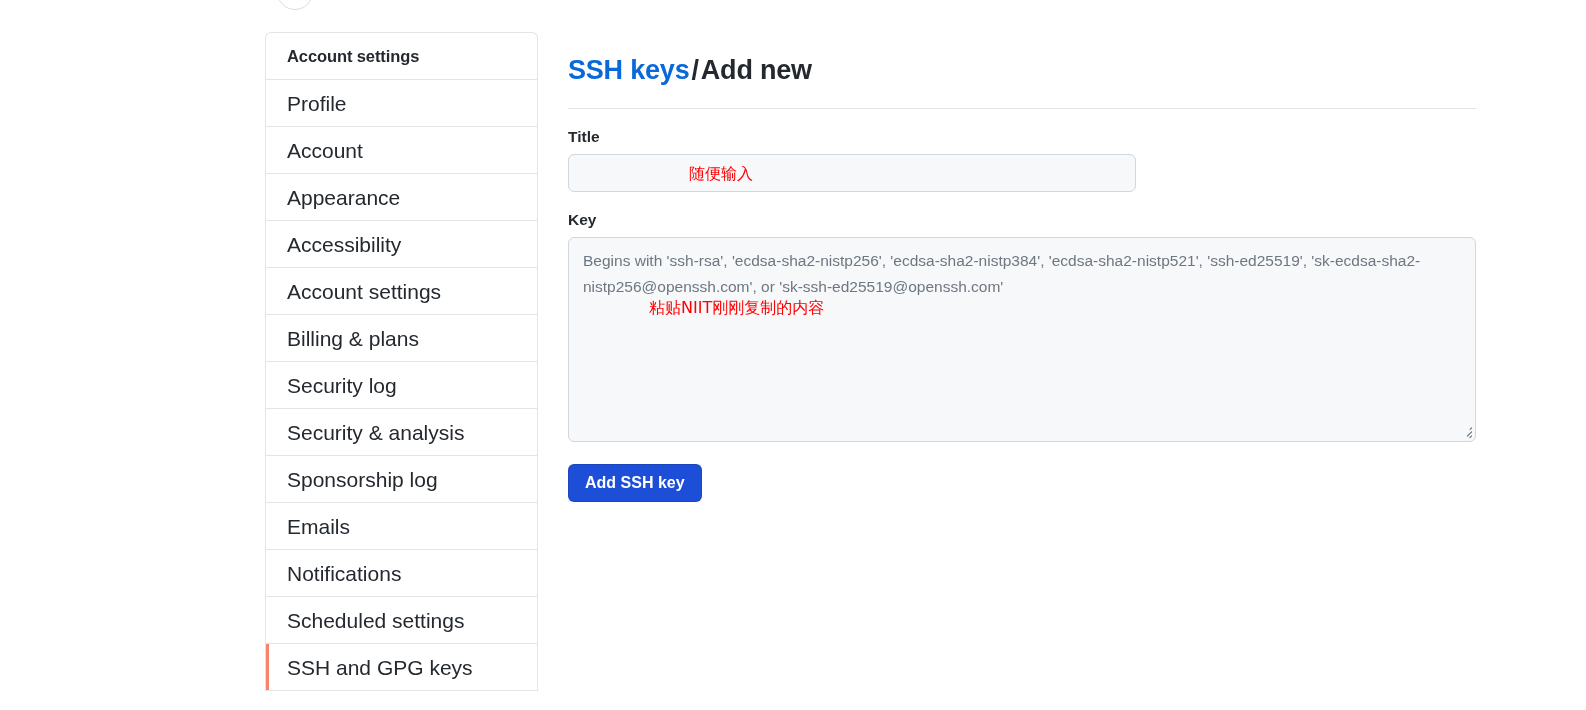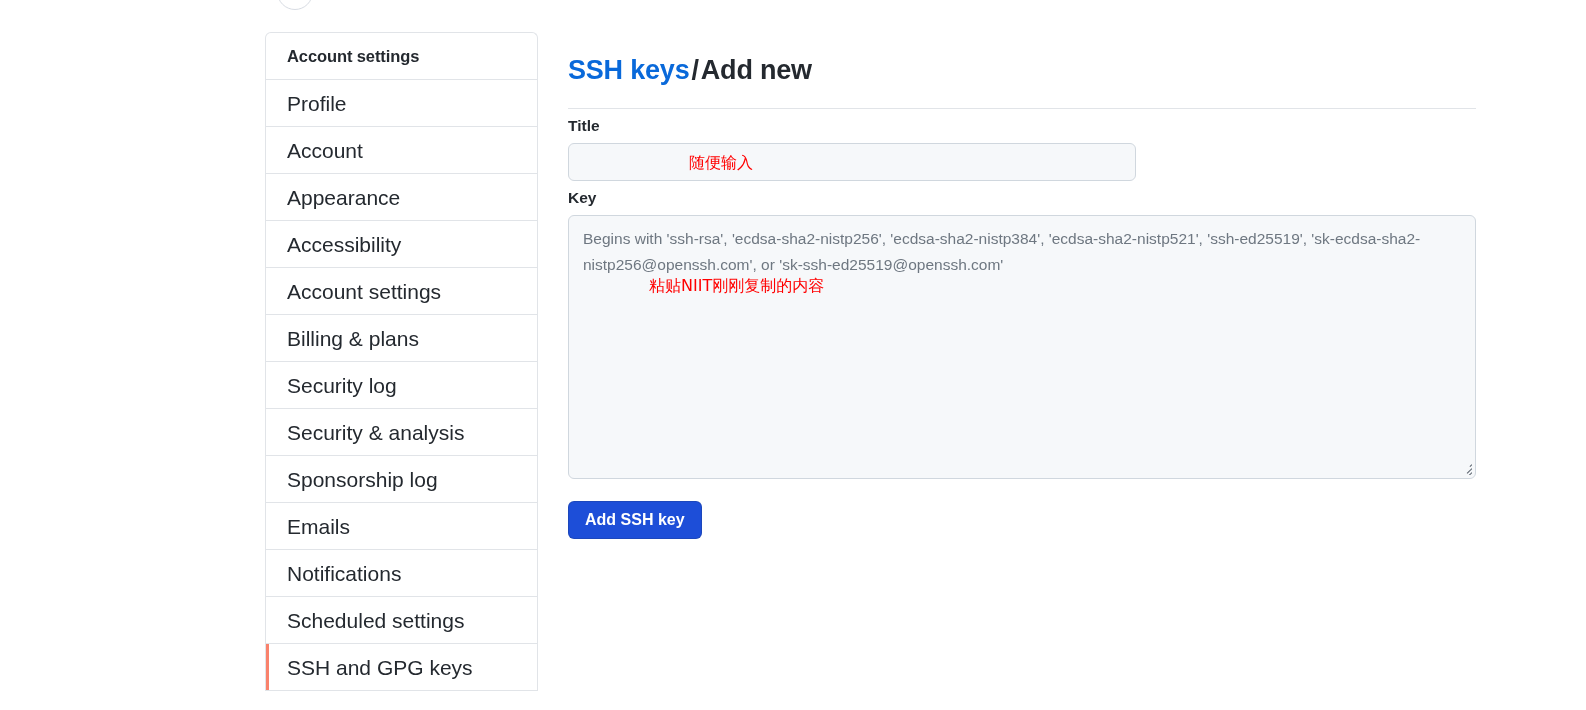--- a/index.html
+++ b/index.html
@@ -94,37 +94,37 @@
     margin-top: 11px;
     height: 1px;
     background: #e1e4e8;
     width: 908px;
   }
 
   .field-label {
     font-size: 15.5px;
     font-weight: bold;
     color: #24292f;
-    margin-top: 8px;
+    margin-top: 19px;
     margin-bottom: 8px;
   }
 
   .title-input {
     position: relative;
     width: 568px;
     height: 38px;
     background: #f6f8fa;
     border: 1px solid #d0d7de;
     border-radius: 6px;
     box-sizing: border-box;
   }
   .key-textarea {
     position: relative;
     width: 908px;
-    height: 264px;
+    height: 205px;
     background: #f6f8fa;
     border: 1px solid #d0d7de;
     border-radius: 6px;
     box-sizing: border-box;
     padding: 10px 14px 0 14px;
   }
   .placeholder {
     font-size: 15.5px;
     line-height: 26px;
     color: #6e7781;

